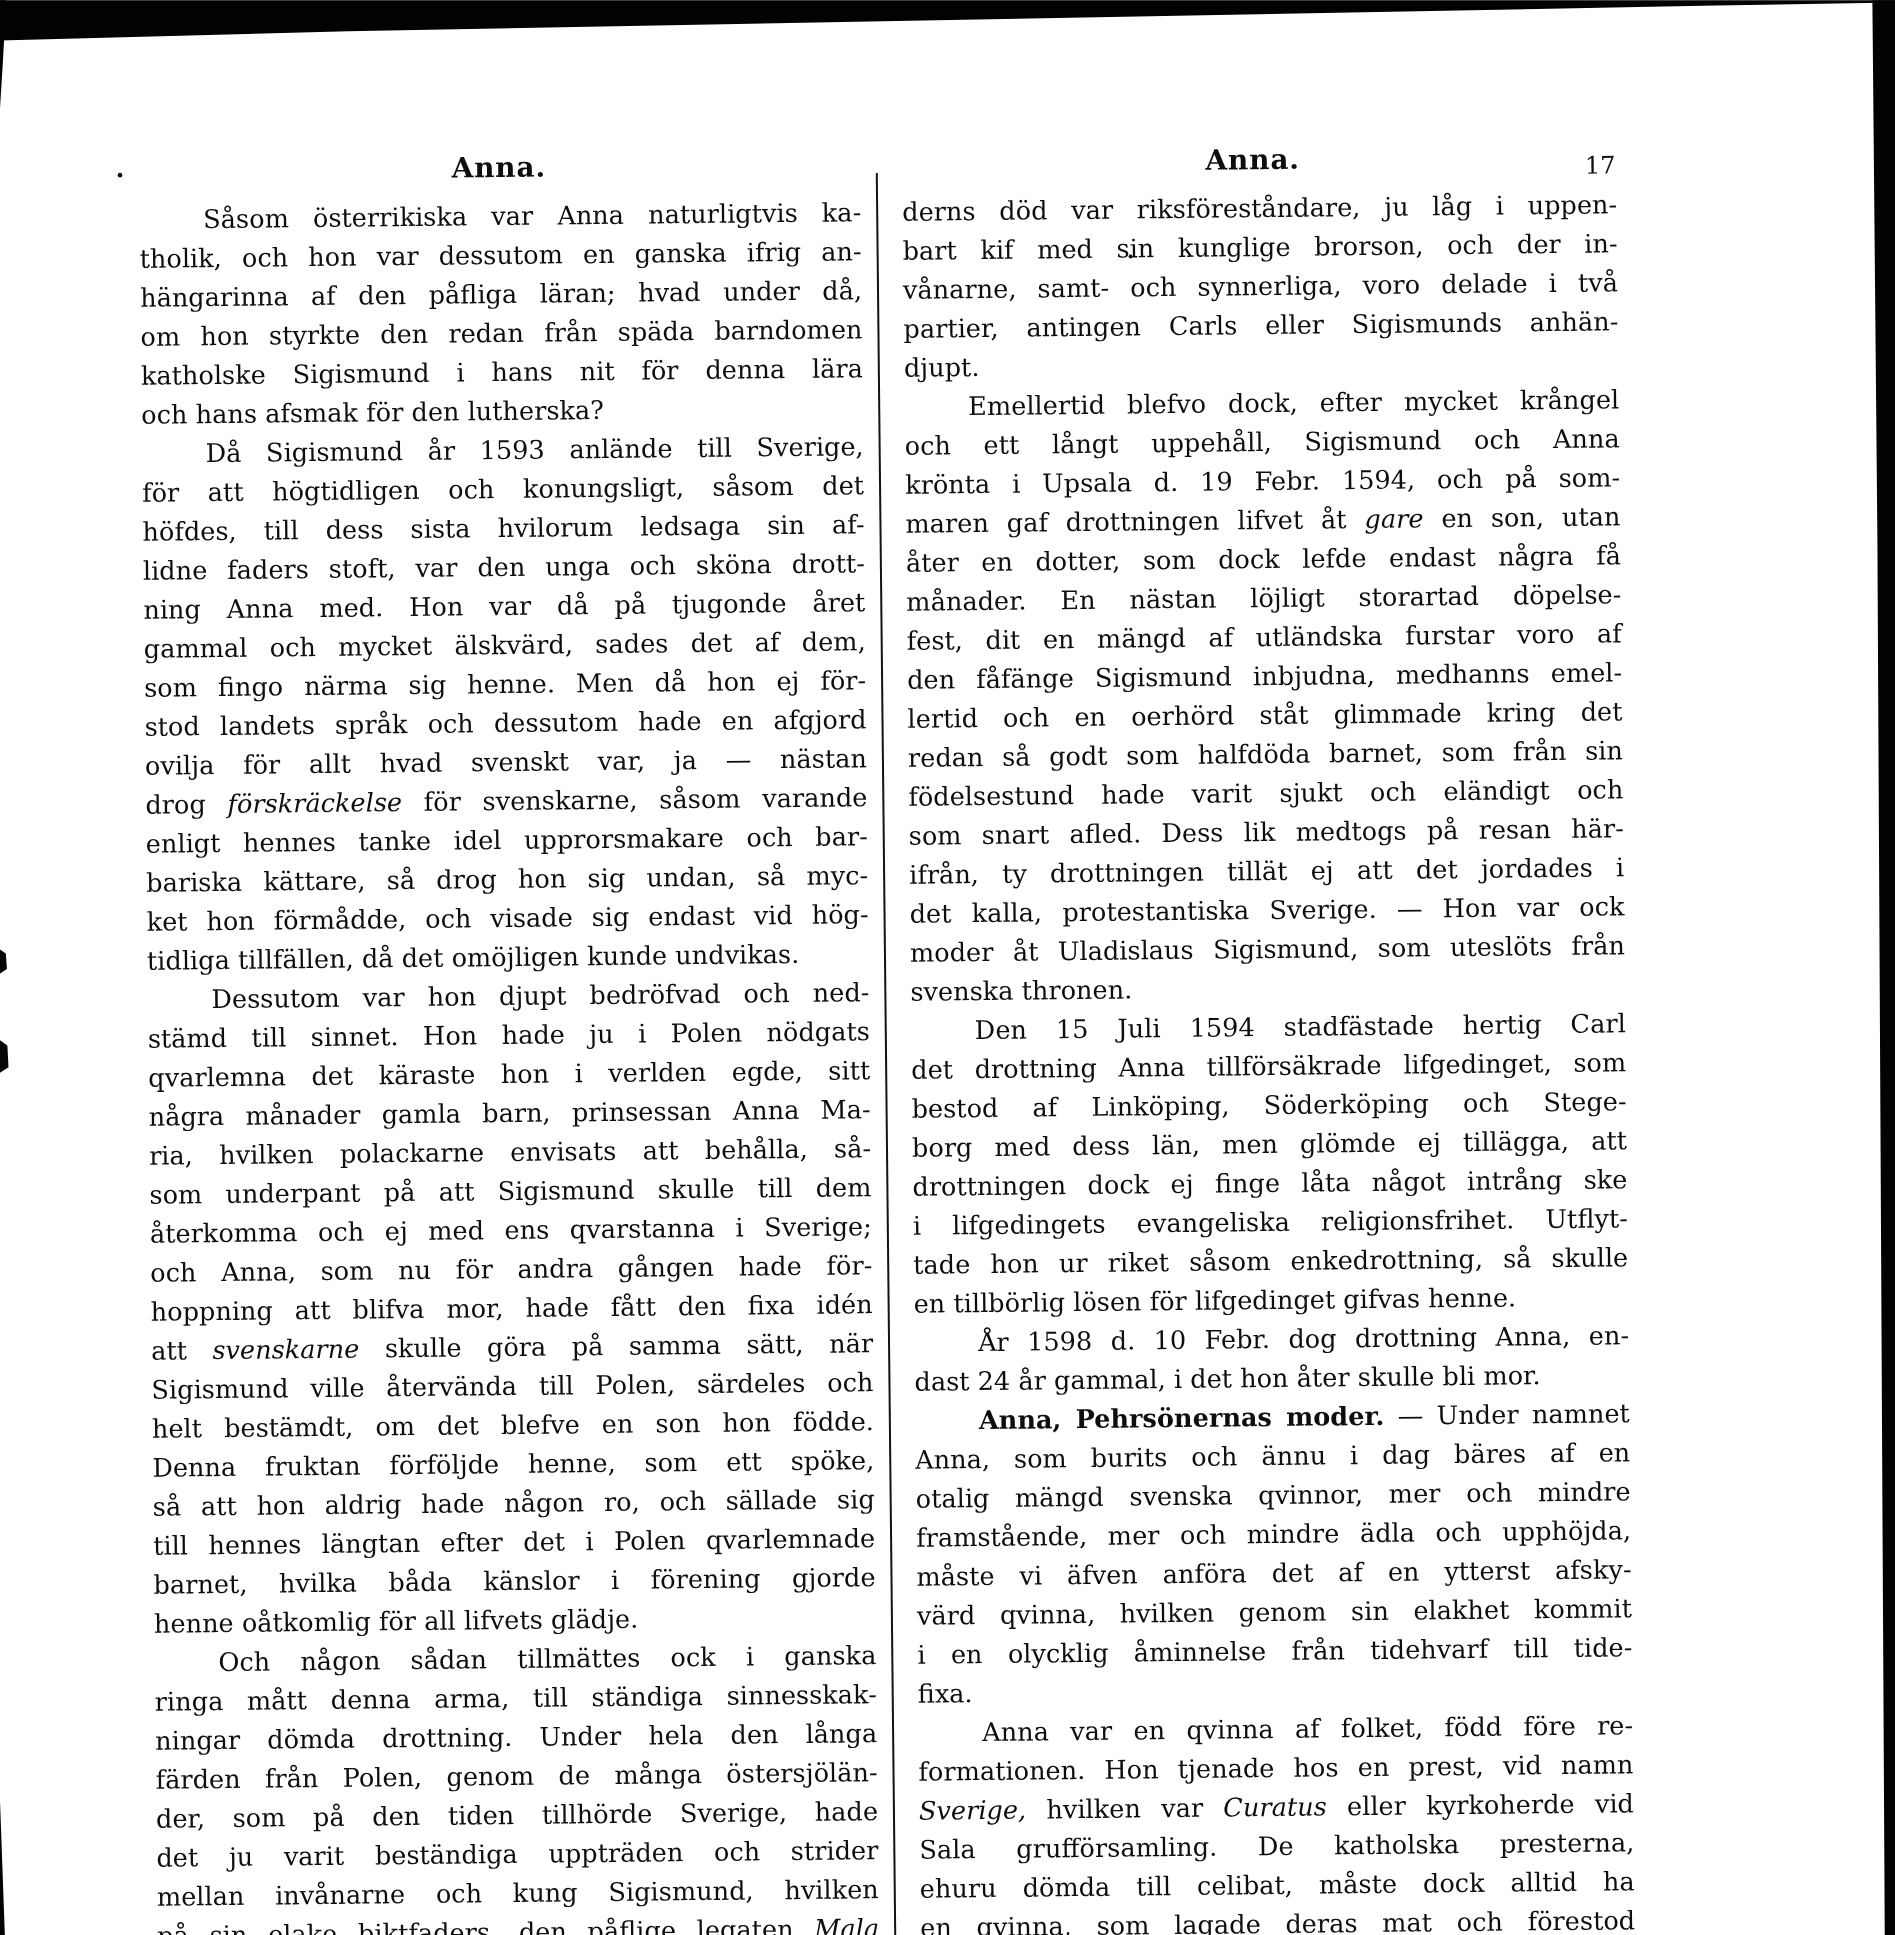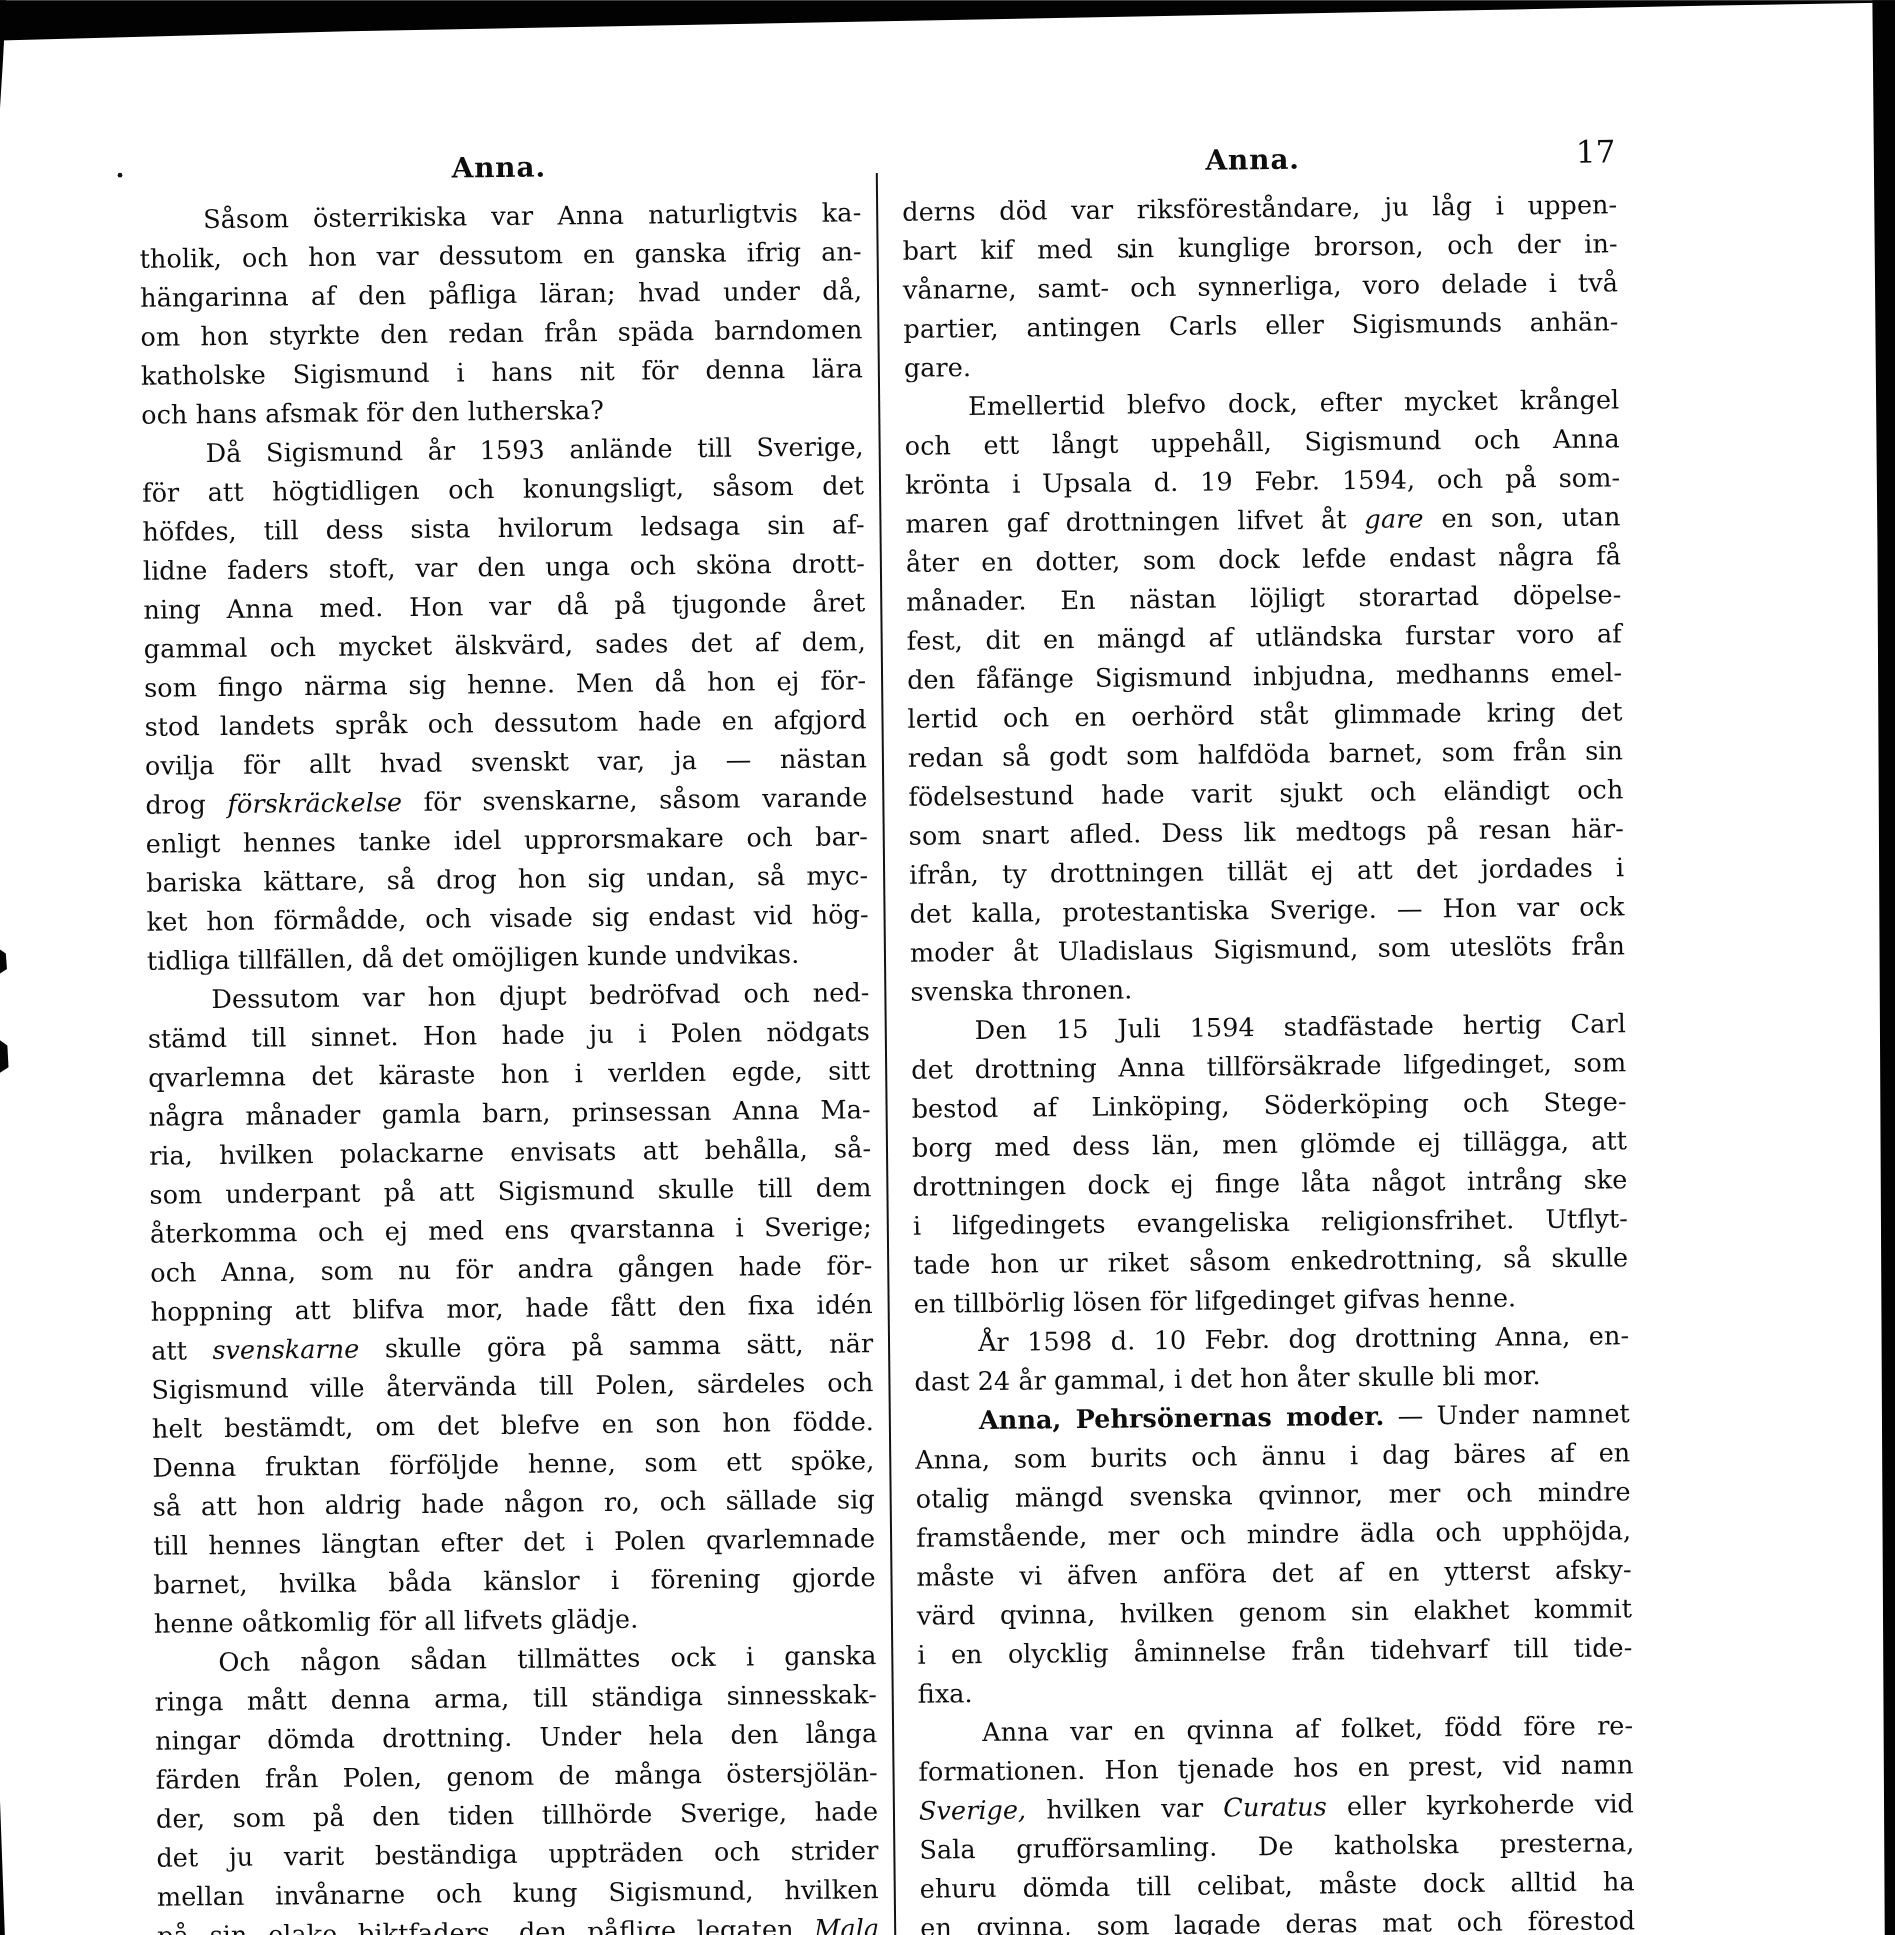--- a/index.html
+++ b/index.html
@@ -18,21 +18,21 @@
     transform:rotate(-0.6deg);
     transform-origin:50% 50%;
   }
   .hdr{
     position:absolute;top:6px;
     font-size:28px;line-height:31px;
     letter-spacing:0.8px;white-space:nowrap;font-weight:bold;
   }
   .hdr-left{left:360px;transform:translateX(-50%);}
   .hdr-right{left:1114px;transform:translateX(-50%);}
-  .pageno{position:absolute;top:2px;right:2.3px;font-size:31px;line-height:31px;}
+  .pageno{position:absolute;top:16px;right:2.3px;font-size:24px;line-height:31px;}
   .col{
     position:absolute;top:51px;
     font-size:25.6px;line-height:39px;
   }
   .col-left{left:0;width:722px;}
   .col-right{left:763px;width:715px;}
   .divider{
     position:absolute;left:737px;top:31px;
     width:1.9px;height:1901px;background:#131313;
   }
@@ -114,21 +114,21 @@
           <div class="line"><span>mellan invånarne och kung Sigismund, hvilken</span></div>
           <div class="line"><span>på sin elake biktfaders, den påflige legaten </span><span class="it">Mala</span></div>
         </div>
       </div>
     <div class="col col-right">
         <div class="para">
           <div class="line"><span>derns död var riksföreståndare, ju låg i uppen-</span></div>
           <div class="line"><span>bart kif med sin kunglige brorson, och der in-</span></div>
           <div class="line"><span>vånarne, samt- och synnerliga, voro delade i två</span></div>
           <div class="line"><span>partier, antingen Carls eller Sigismunds anhän-</span></div>
-          <div class="line end"><span>gare.</span></div>
+          <div class="line end"><span>djupt.</span></div>
         </div>
         <div class="para indent">
           <div class="line"><span>Emellertid blefvo dock, efter mycket krångel</span></div>
           <div class="line"><span>och ett långt uppehåll, Sigismund och Anna</span></div>
           <div class="line"><span>krönta i Upsala d. 19 Febr. 1594, och på som-</span></div>
           <div class="line"><span>maren gaf drottningen lifvet åt </span><span class="it">gare</span><span> en son, utan</span></div>
           <div class="line"><span>åter en dotter, som dock lefde endast några få</span></div>
           <div class="line"><span>månader.  En nästan löjligt storartad döpelse-</span></div>
           <div class="line"><span>fest, dit en mängd af utländska furstar voro af</span></div>
           <div class="line"><span>den fåfänge Sigismund inbjudna, medhanns emel-</span></div>

